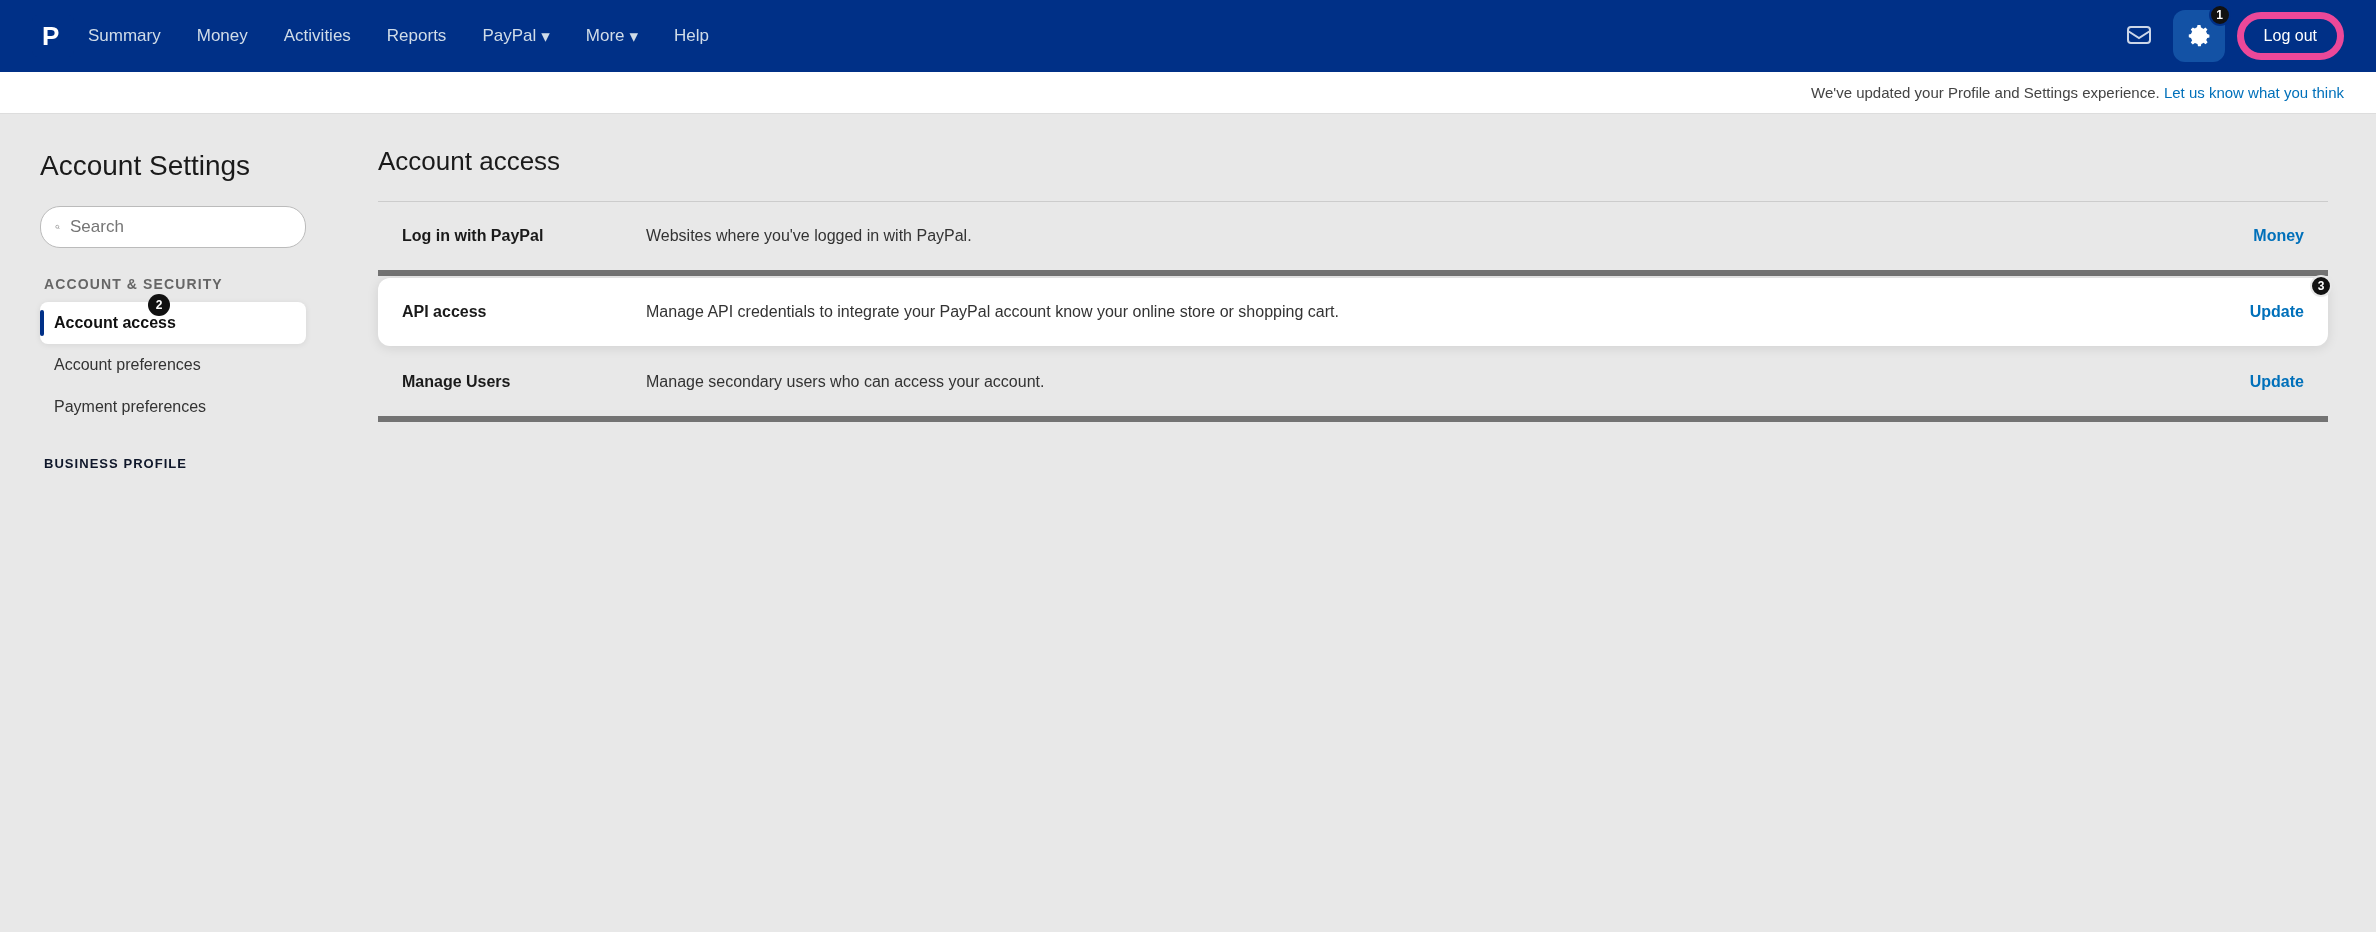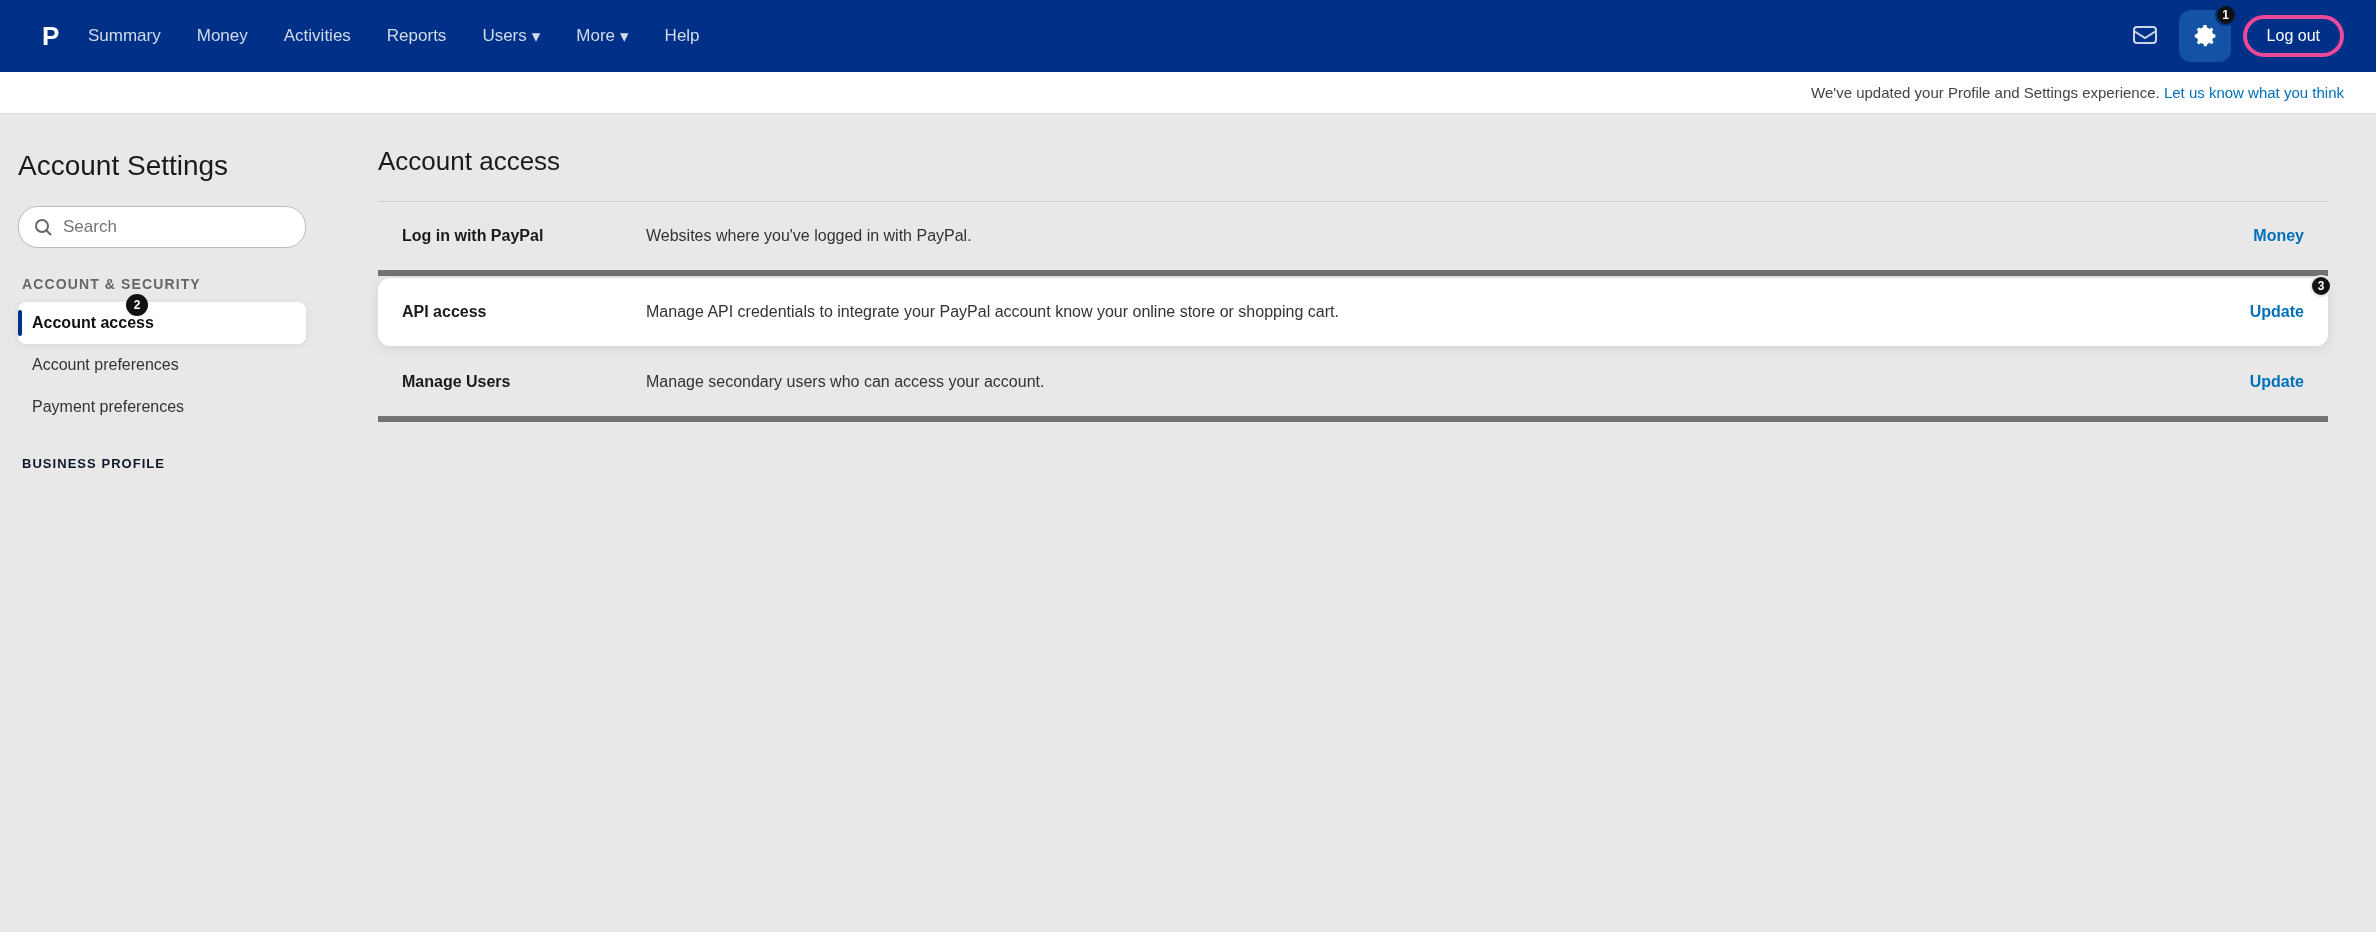--- a/index.html
+++ b/index.html
@@ -70,21 +70,21 @@
       color: #fff;
       border-radius: 50%;
       font-size: 12px;
       font-weight: bold;
       display: flex;
       align-items: center;
       justify-content: center;
       border: 2px solid #003087;
     }
     .nav-logout-btn {
-      border: 4px solid #ec4899;
+      border: 7px solid #ec4899;
       background: transparent;
       color: #fff;
       padding: 8px 20px;
       border-radius: 24px;
       font-size: 16px;
       cursor: pointer;
     }
 
     
     .update-banner {
@@ -104,21 +104,21 @@
     
     .main-layout {
       display: flex;
       min-height: calc(932px - 72px - 45px);
     }
 
     
     .sidebar {
       width: 330px;
       flex-shrink: 0;
-      padding: 36px 24px 24px 18px;
+      padding: 36px 24px 24px 40px;
       background: #e8e8e8;
     }
     .sidebar-title {
       font-size: 28px;
       font-weight: 400;
       color: #1a1a1a;
       margin-bottom: 24px;
     }
     .search-box {
       display: flex;
@@ -282,21 +282,21 @@
     <rect width="42" height="42" rx="6" fill="#003087"></rect>
     <text x="10" y="30" font-size="26" font-weight="900" fill="white" font-family="Arial">P</text>
   </svg>
 
   <div class="nav-links">
     <span class="nav-link">Summary</span>
     <span class="nav-link">Money</span>
     <span class="nav-link">Activities</span>
     <span class="nav-link">Reports</span>
     <span class="nav-link">
-      <span>Users</span>
+      <span>PayPal</span>
       <span>▾</span>
     </span>
     <span class="nav-link">
       <span>More</span>
       <span>▾</span>
     </span>
     <span class="nav-link">Help</span>
   </div>
 
   <div class="nav-right">

